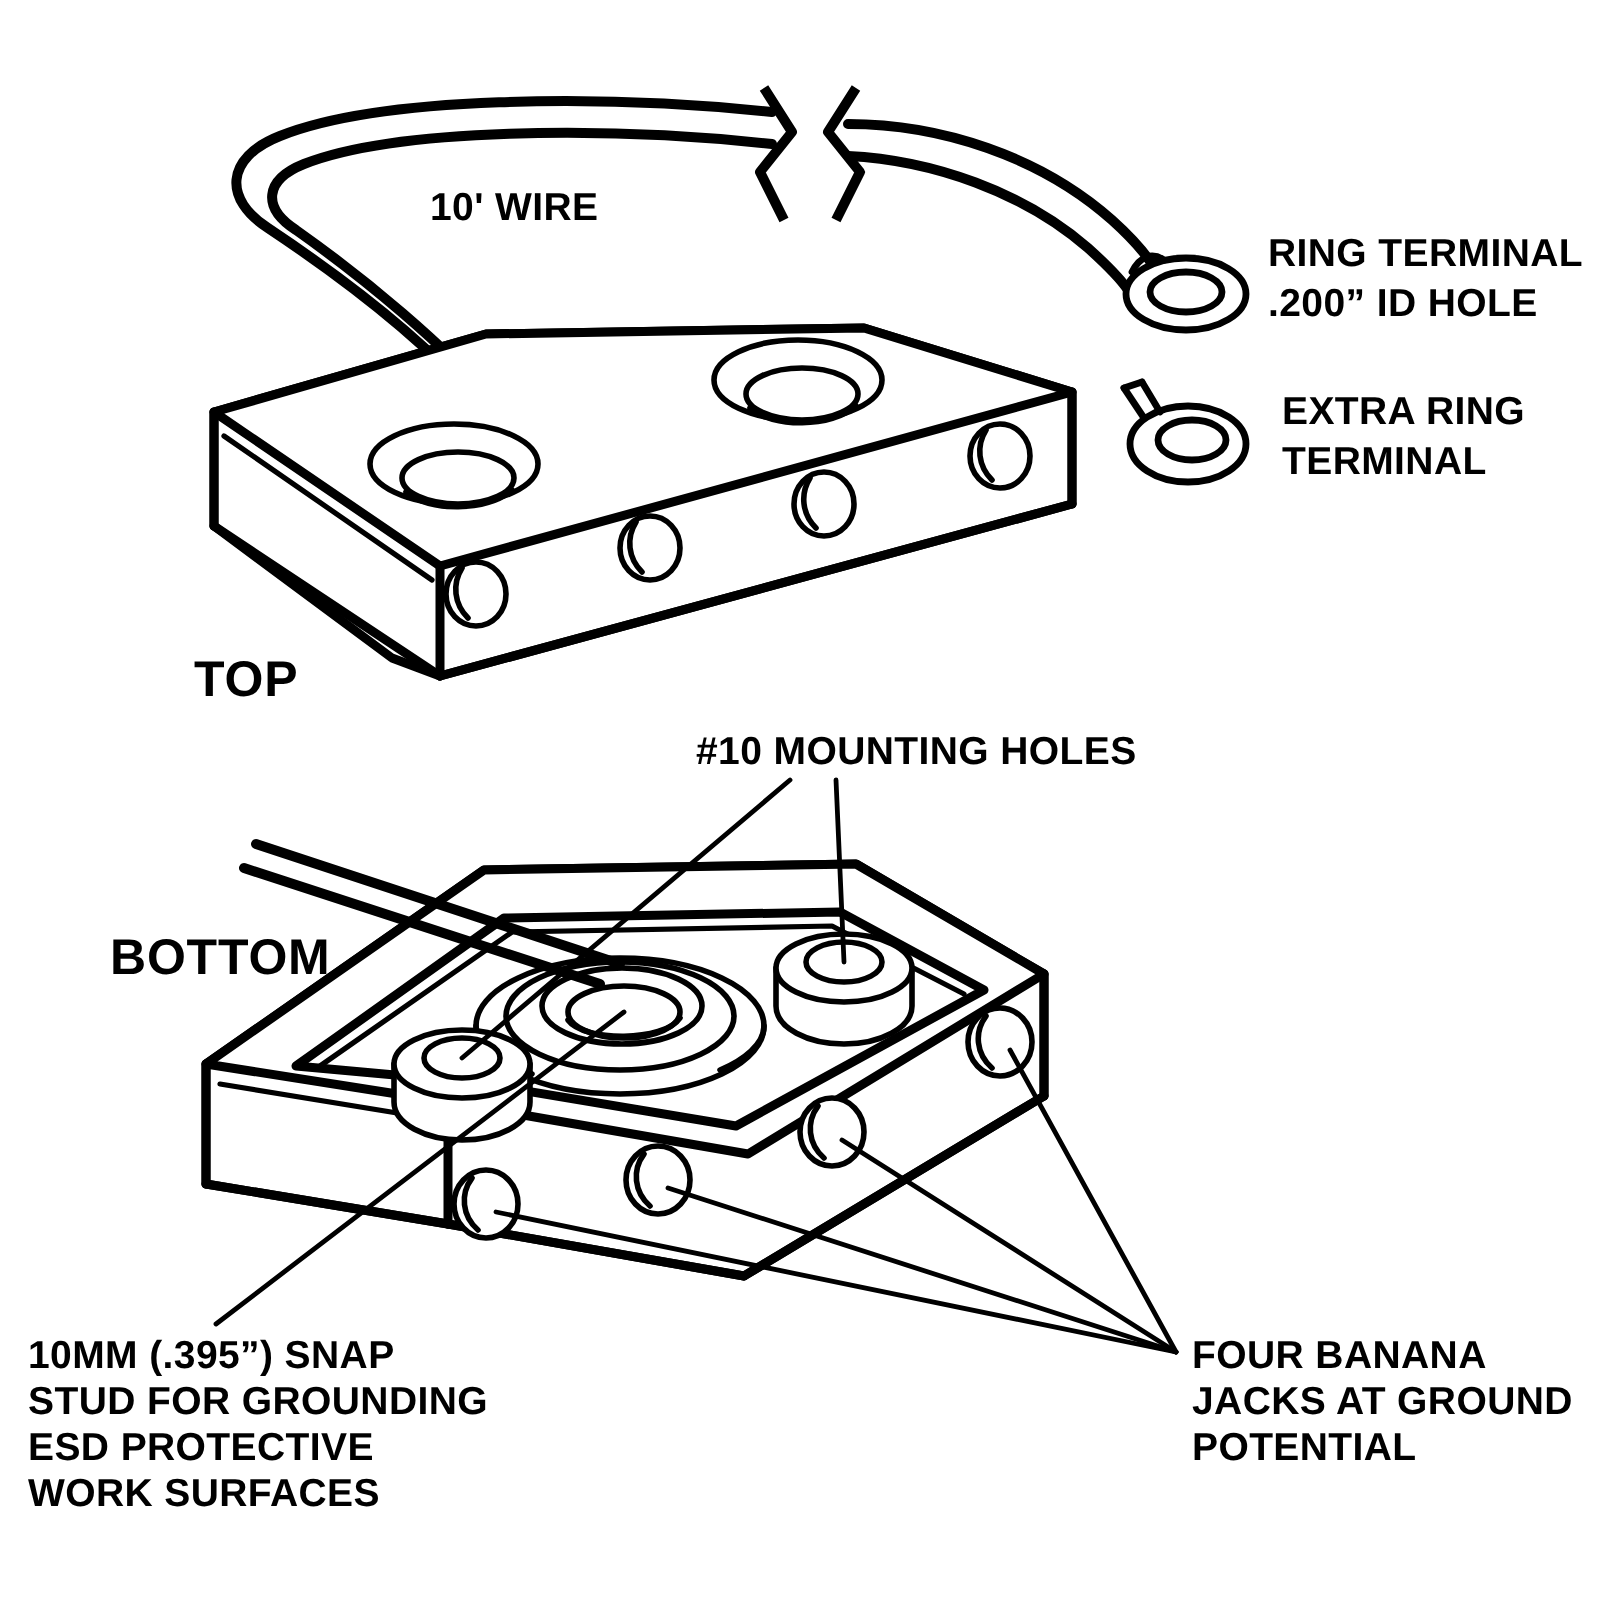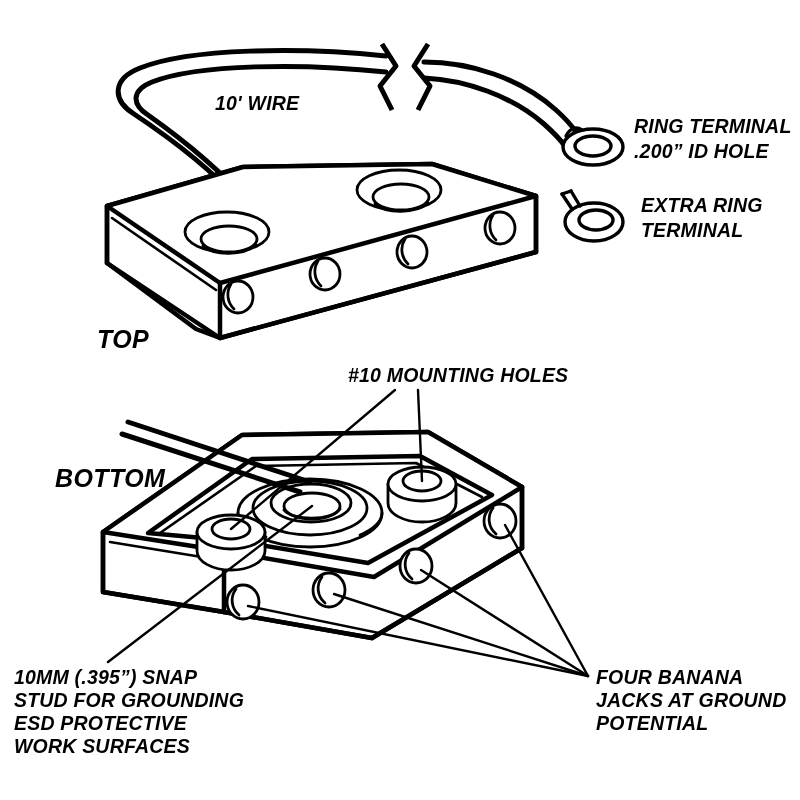--- a/index.html
+++ b/index.html
@@ -12,21 +12,20 @@
     width: 800px;
     height: 800px;
     font-family: "Liberation Sans", sans-serif;
     overflow: hidden;
   }
   #diagram-root {
     position: relative;
     width: 800px;
     height: 800px;
     background: #ffffff;
-    font-style: italic;
   }
   svg.figure {
     display: block;
     width: 800px;
     height: 800px;
   }
   
   .ln {
     fill: none;
     stroke: #000000;

